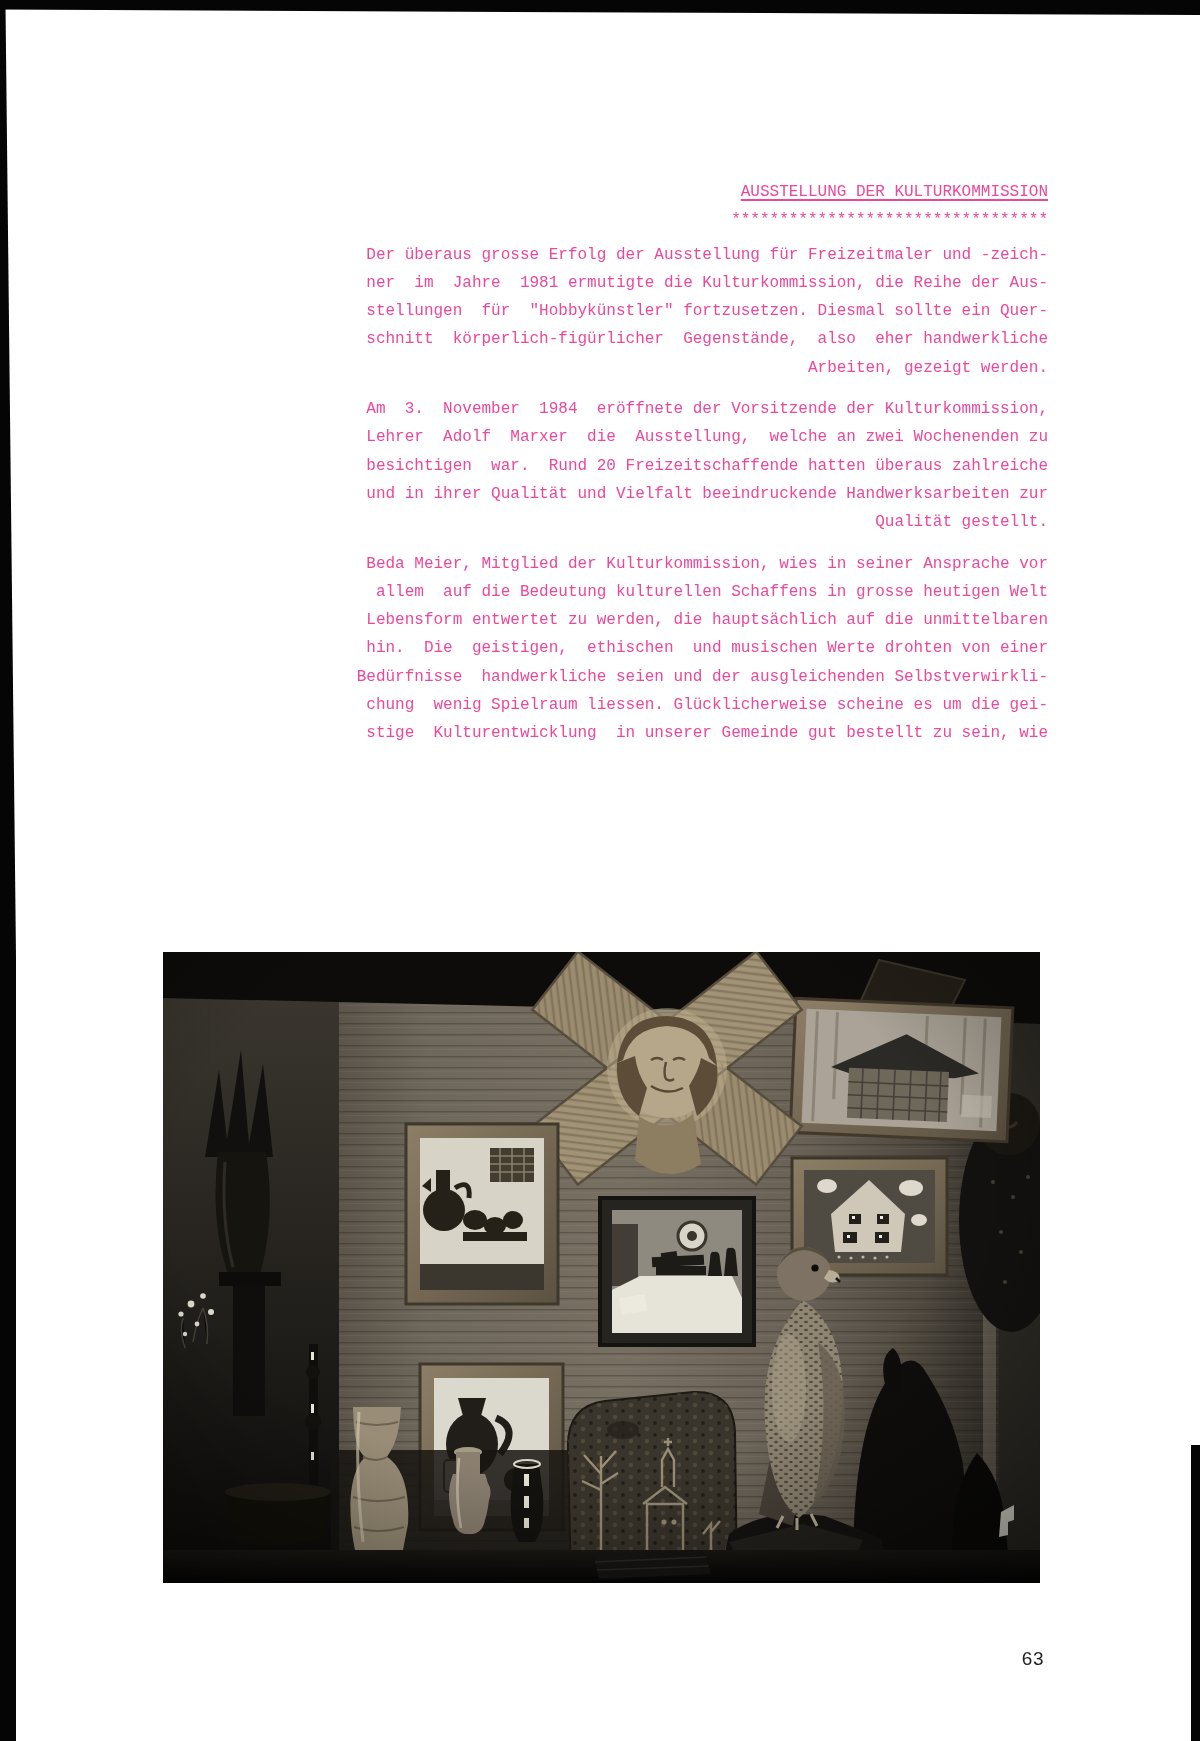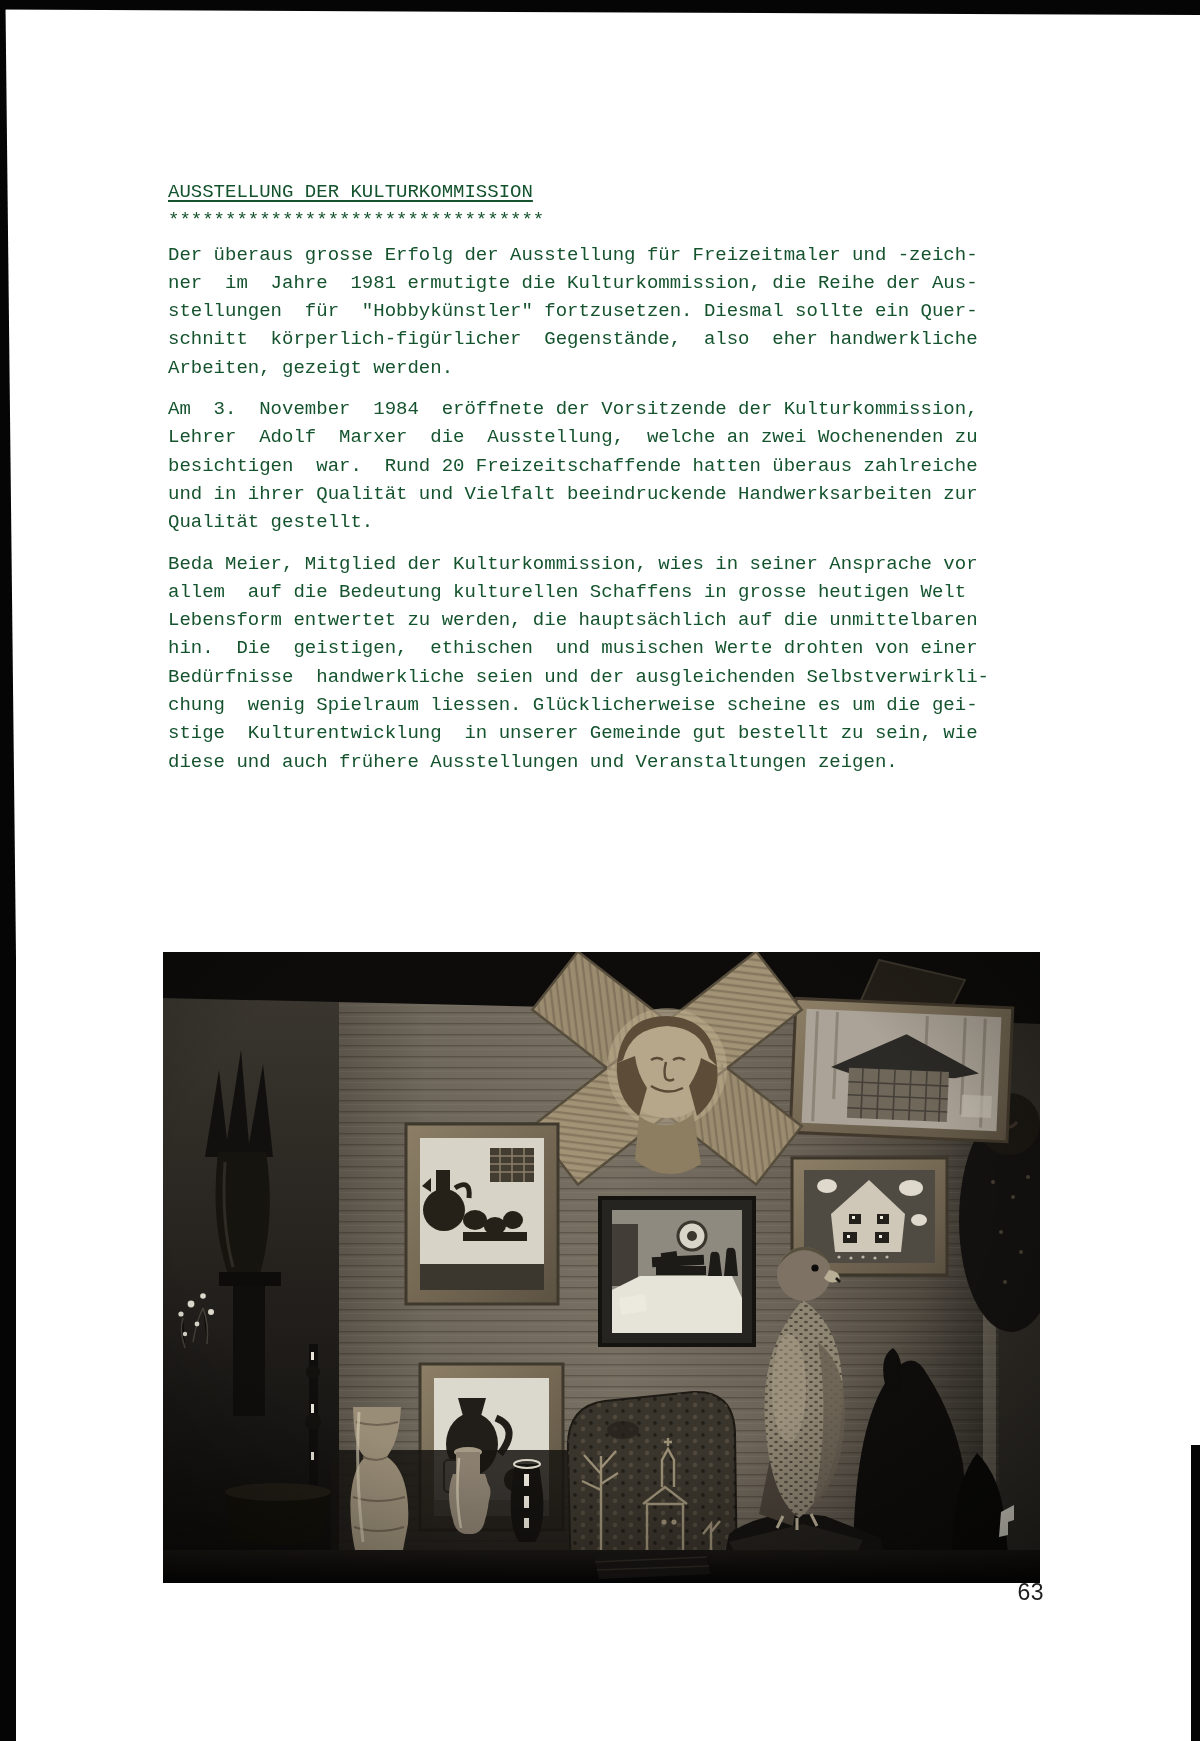--- a/index.html
+++ b/index.html
@@ -16,40 +16,40 @@
   .edge-left{
     position:absolute;left:0;top:0;width:16px;height:1741px;background:#050505;
     clip-path:polygon(0 0,34% 0,100% 55%,100% 100%,0 100%);
   }
   .edge-right{
     position:absolute;right:0;top:1445px;width:9px;height:296px;background:#050505;
   }
   
   .doc{
     position:absolute;left:168px;top:178px;width:880px;
-    font-size:19px;line-height:28.3px;color:#14532d;
+    font-size:16px;line-height:28.3px;color:#ec4899;text-align:right;
   }
   .line{display:block;white-space:pre;}
   .title{
     text-decoration:underline;text-decoration-thickness:1.6px;text-underline-offset:3px;
     white-space:pre;display:inline-block;
   }
   .stars{white-space:pre;display:block;}
   .para{margin:13px 0 0 0;}
   .para.first{margin-top:6px;}
   
   figure.photo{
     position:absolute;left:163px;top:952px;width:877px;height:631px;margin:0;
     background:#141210;overflow:hidden;
   }
   figure.photo svg{display:block;}
   .pagenum{
-    position:absolute;left:1004px;top:1579px;width:40px;text-align:right;
+    position:absolute;left:1004px;top:1648px;width:40px;text-align:right;
     font-family:"Liberation Sans","DejaVu Sans",sans-serif;
-    font-size:23px;color:#1f1f1f;letter-spacing:.5px;
+    font-size:19px;color:#1f1f1f;letter-spacing:.5px;
   }
 </style>
 </head>
 <body>
 
 <div class="edge-top"></div>
 <div class="edge-left"></div>
 <div class="edge-right"></div>
 
 <main class="doc">
@@ -73,21 +73,20 @@
   </div>
 
   <div class="para">
     <span class="line">Beda Meier, Mitglied der Kulturkommission, wies in seiner Ansprache vor</span>
     <span class="line">allem  auf die Bedeutung kulturellen Schaffens in grosse heutigen Welt</span>
     <span class="line">Lebensform entwertet zu werden, die hauptsächlich auf die unmittelbaren</span>
     <span class="line">hin.  Die  geistigen,  ethischen  und musischen Werte drohten von einer</span>
     <span class="line">Bedürfnisse  handwerkliche seien und der ausgleichenden Selbstverwirkli-</span>
     <span class="line">chung  wenig Spielraum liessen. Glücklicherweise scheine es um die gei-</span>
     <span class="line">stige  Kulturentwicklung  in unserer Gemeinde gut bestellt zu sein, wie</span>
-    <span class="line">diese und auch frühere Ausstellungen und Veranstaltungen zeigen.</span>
   </div>
 </main>
 
 <figure class="photo" role="img" aria-label="Schwarzweissfoto der Ausstellung: geschnitztes Kreuz mit Gesicht, gerahmte Bilder, geschnitzter Falke, Keramik und Vasen an einer Holzwand">
 <svg width="877" height="631" viewBox="0 0 877 631" xmlns="http://www.w3.org/2000/svg">
   <defs>
     <linearGradient id="wallG" x1="0" y1="0" x2="1" y2="0">
       <stop offset="0" stop-color="#33302a"></stop>
           <stop offset="0.12" stop-color="#4a453d"></stop>
       <stop offset="0.30" stop-color="#6e675b"></stop>

